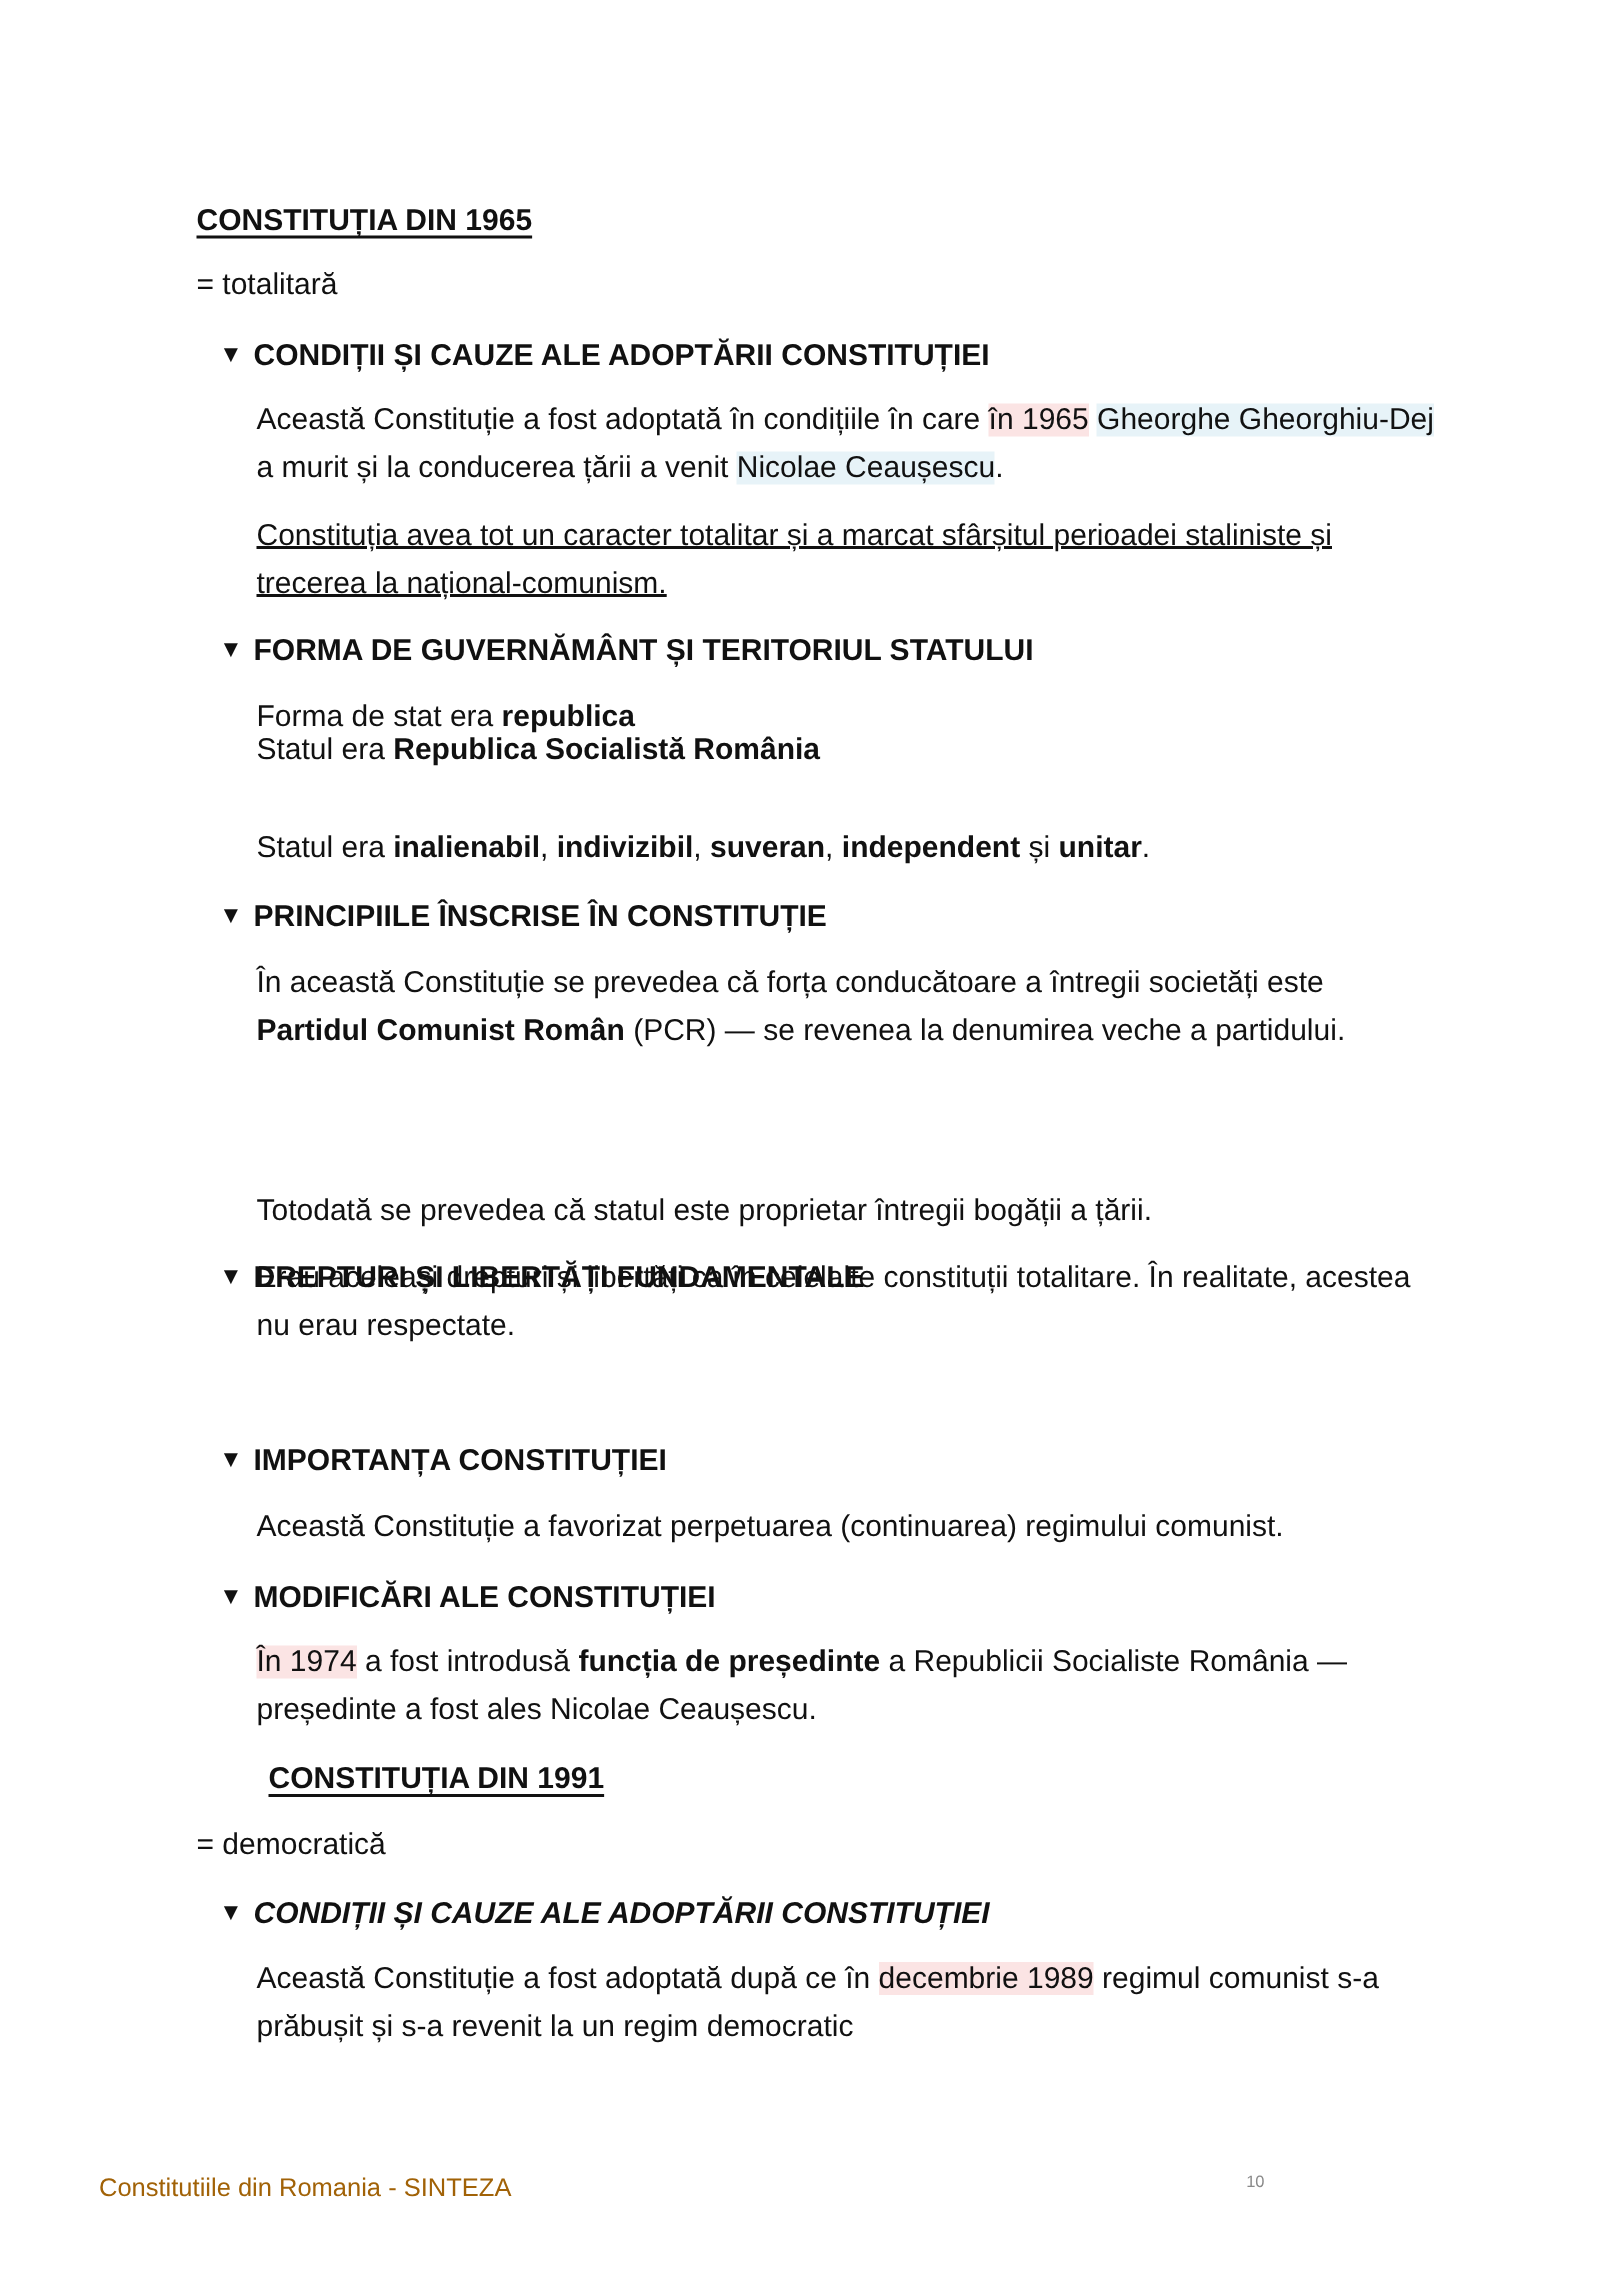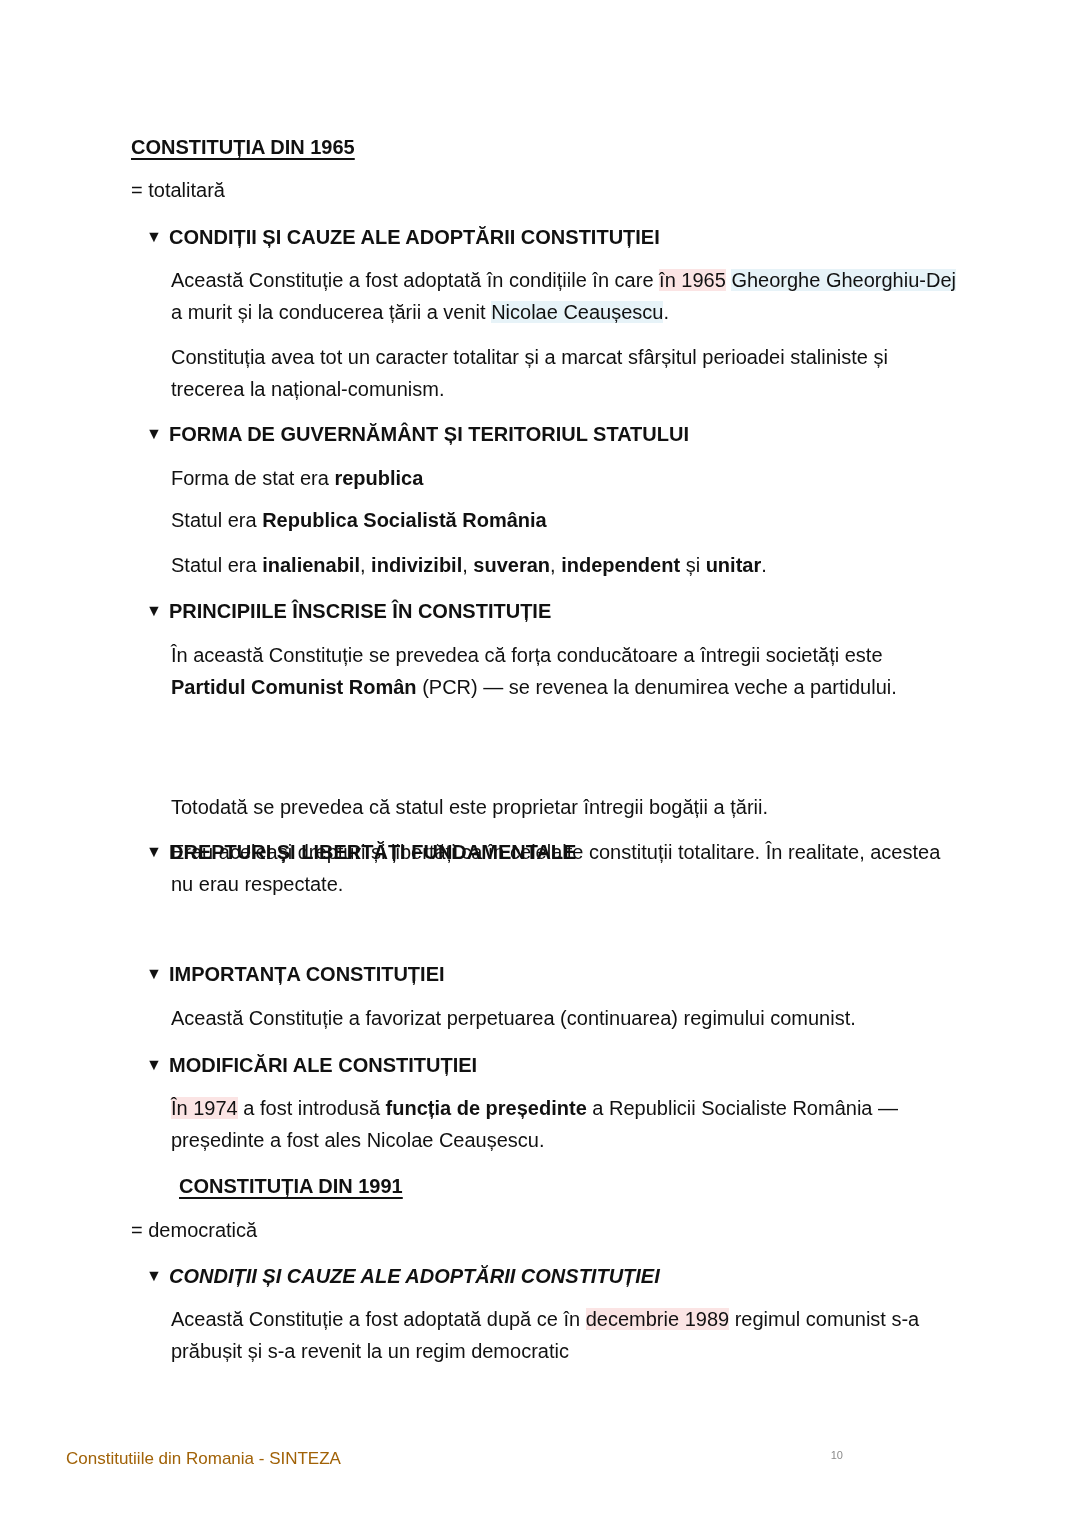--- a/index.html
+++ b/index.html
@@ -37,30 +37,30 @@
   <div class="h1" style="top:135px;">CONSTITUȚIA DIN 1965</div>
   <div class="eq" style="top:178px;">= totalitară</div>
 
   <div class="toggle" style="top:225px;">
     <span class="tri">▼</span>
     <span class="tlabel">CONDIȚII ȘI CAUZE ALE ADOPTĂRII CONSTITUȚIEI</span>
   </div>
   <div class="p" style="top:264px;">
     <span>Această Constituție a fost adoptată în condițiile în care </span><span class="hl-red">în 1965</span><span> </span><span class="hl-blue">Gheorghe Gheorghiu-Dej</span><span> a murit și la conducerea țării a venit </span><span class="hl-blue">Nicolae Ceaușescu</span><span>.</span>
   </div>
-  <div class="p" style="top:341px;">Constituția avea tot un caracter totalitar și a marcat sfârșitul perioadei staliniste și trecerea la național-comunism.</div>
+  <div class="p" style="top:341px;text-decoration:underline;">Constituția avea tot un caracter totalitar și a marcat sfârșitul perioadei staliniste și trecerea la național-comunism.</div>
 
   <div class="toggle" style="top:422px;">
     <span class="tri">▼</span>
     <span class="tlabel">FORMA DE GUVERNĂMÂNT ȘI TERITORIUL STATULUI</span>
   </div>
   <div class="p" style="top:462px;">
     <span>Forma de stat era </span><span class="b">republica</span>
   </div>
-  <div class="p" style="top:504px;">
+  <div class="p" style="top:484px;">
     <span>Statul era </span><span class="b">Republica Socialistă România</span>
   </div>
   <div class="p" style="top:549px;">
     <span>Statul era </span><span class="b">inalienabil</span><span>, </span><span class="b">indivizibil</span><span>, </span><span class="b">suveran</span><span>, </span><span class="b">independent</span><span> și </span><span class="b">unitar</span><span>.</span>
   </div>
 
   <div class="toggle" style="top:599px;">
     <span class="tri">▼</span>
     <span class="tlabel">PRINCIPIILE ÎNSCRISE ÎN CONSTITUȚIE</span>
   </div>

